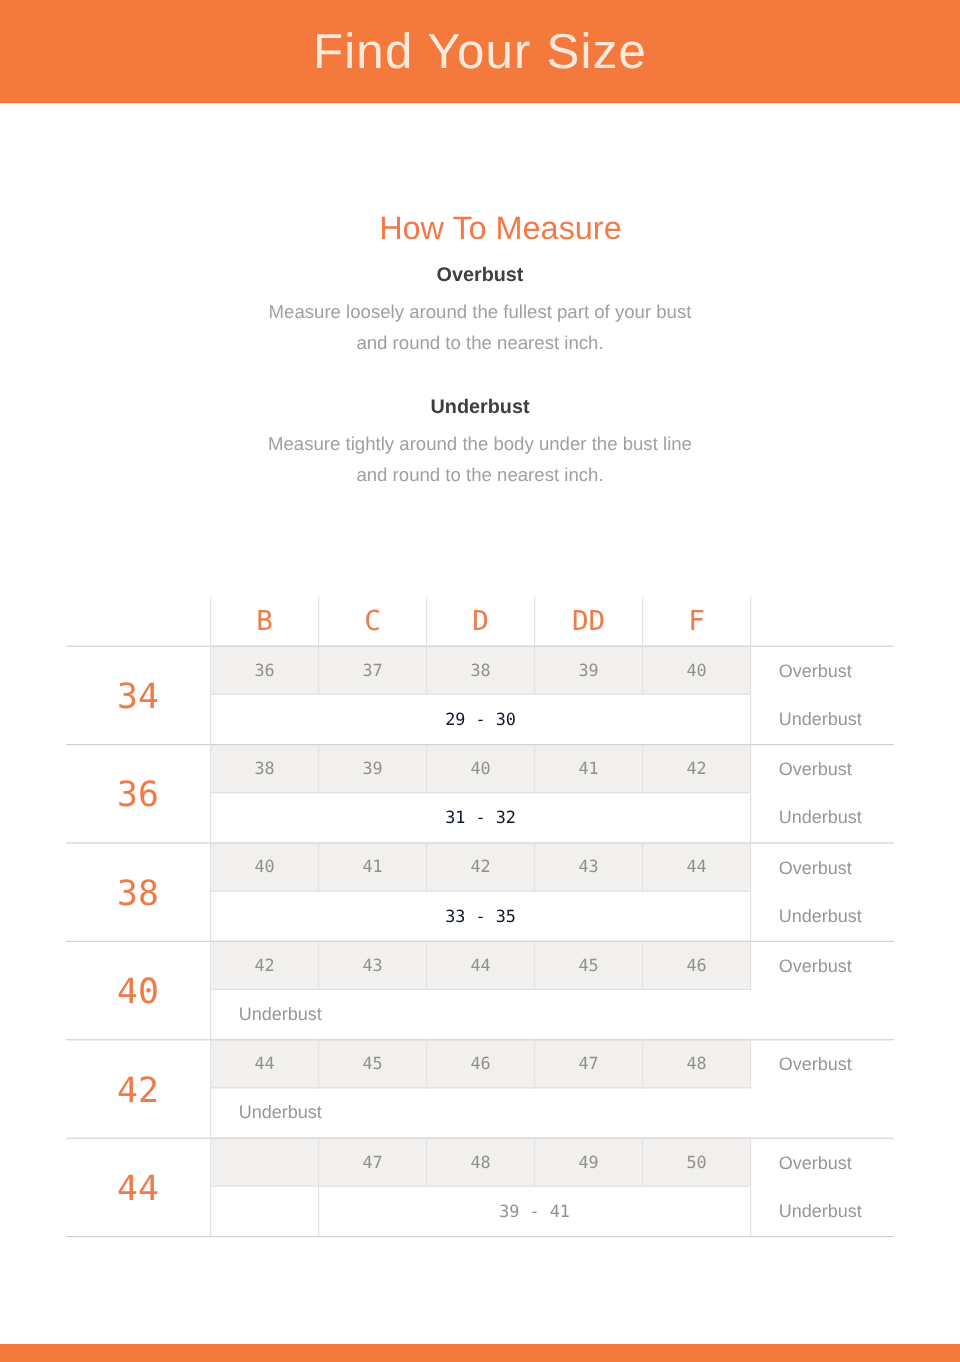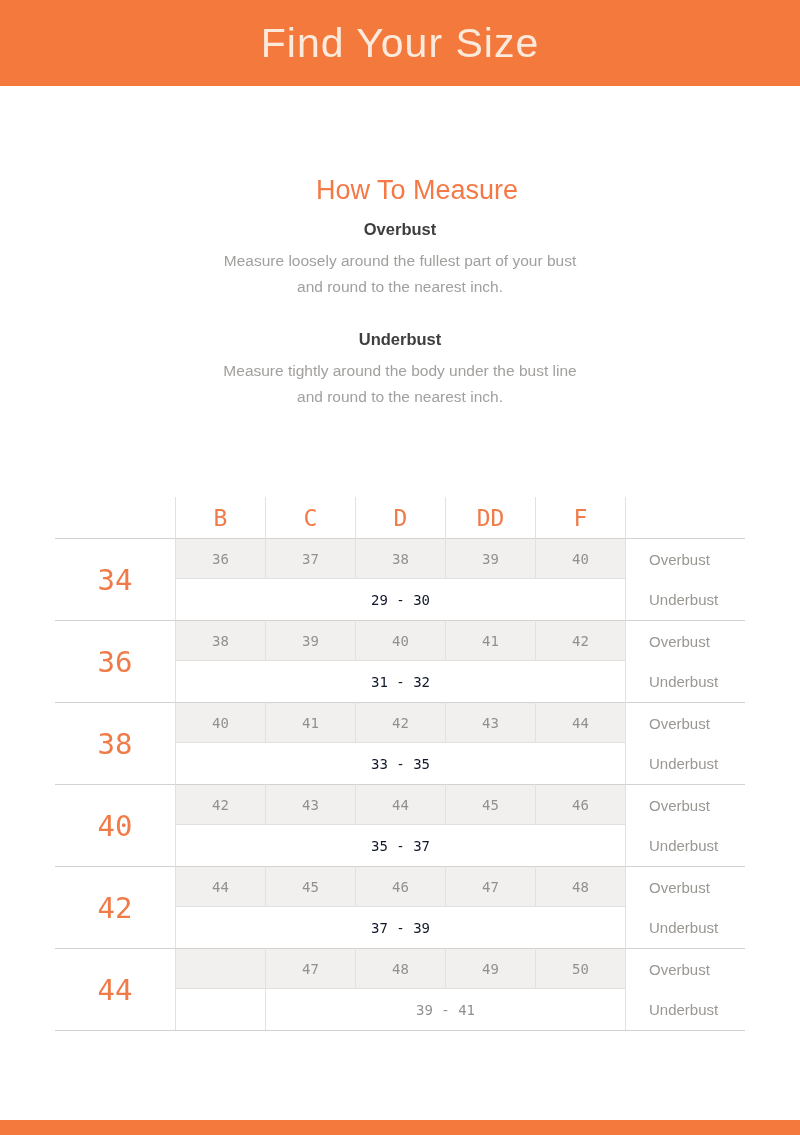--- a/index.html
+++ b/index.html
@@ -206,31 +206,29 @@
     <div class="ub mono">33 - 35</div>
     <div class="lab">Underbust</div>
 
     <div class="band mono">40</div>
     <div class="ob mono">42</div>
     <div class="ob mono">43</div>
     <div class="ob mono">44</div>
     <div class="ob mono">45</div>
     <div class="ob mono">46</div>
     <div class="lab top">Overbust</div>
-    <div class="ub mono">35 - 37</div>
     <div class="lab">Underbust</div>
 
     <div class="band mono">42</div>
     <div class="ob mono">44</div>
     <div class="ob mono">45</div>
     <div class="ob mono">46</div>
     <div class="ob mono">47</div>
     <div class="ob mono">48</div>
     <div class="lab top">Overbust</div>
-    <div class="ub mono">37 - 39</div>
     <div class="lab">Underbust</div>
 
     <div class="band mono">44</div>
     <div class="ob mono"></div>
     <div class="ob mono">47</div>
     <div class="ob mono">48</div>
     <div class="ob mono">49</div>
     <div class="ob mono">50</div>
     <div class="lab top">Overbust</div>
     <div class="sp"></div>

